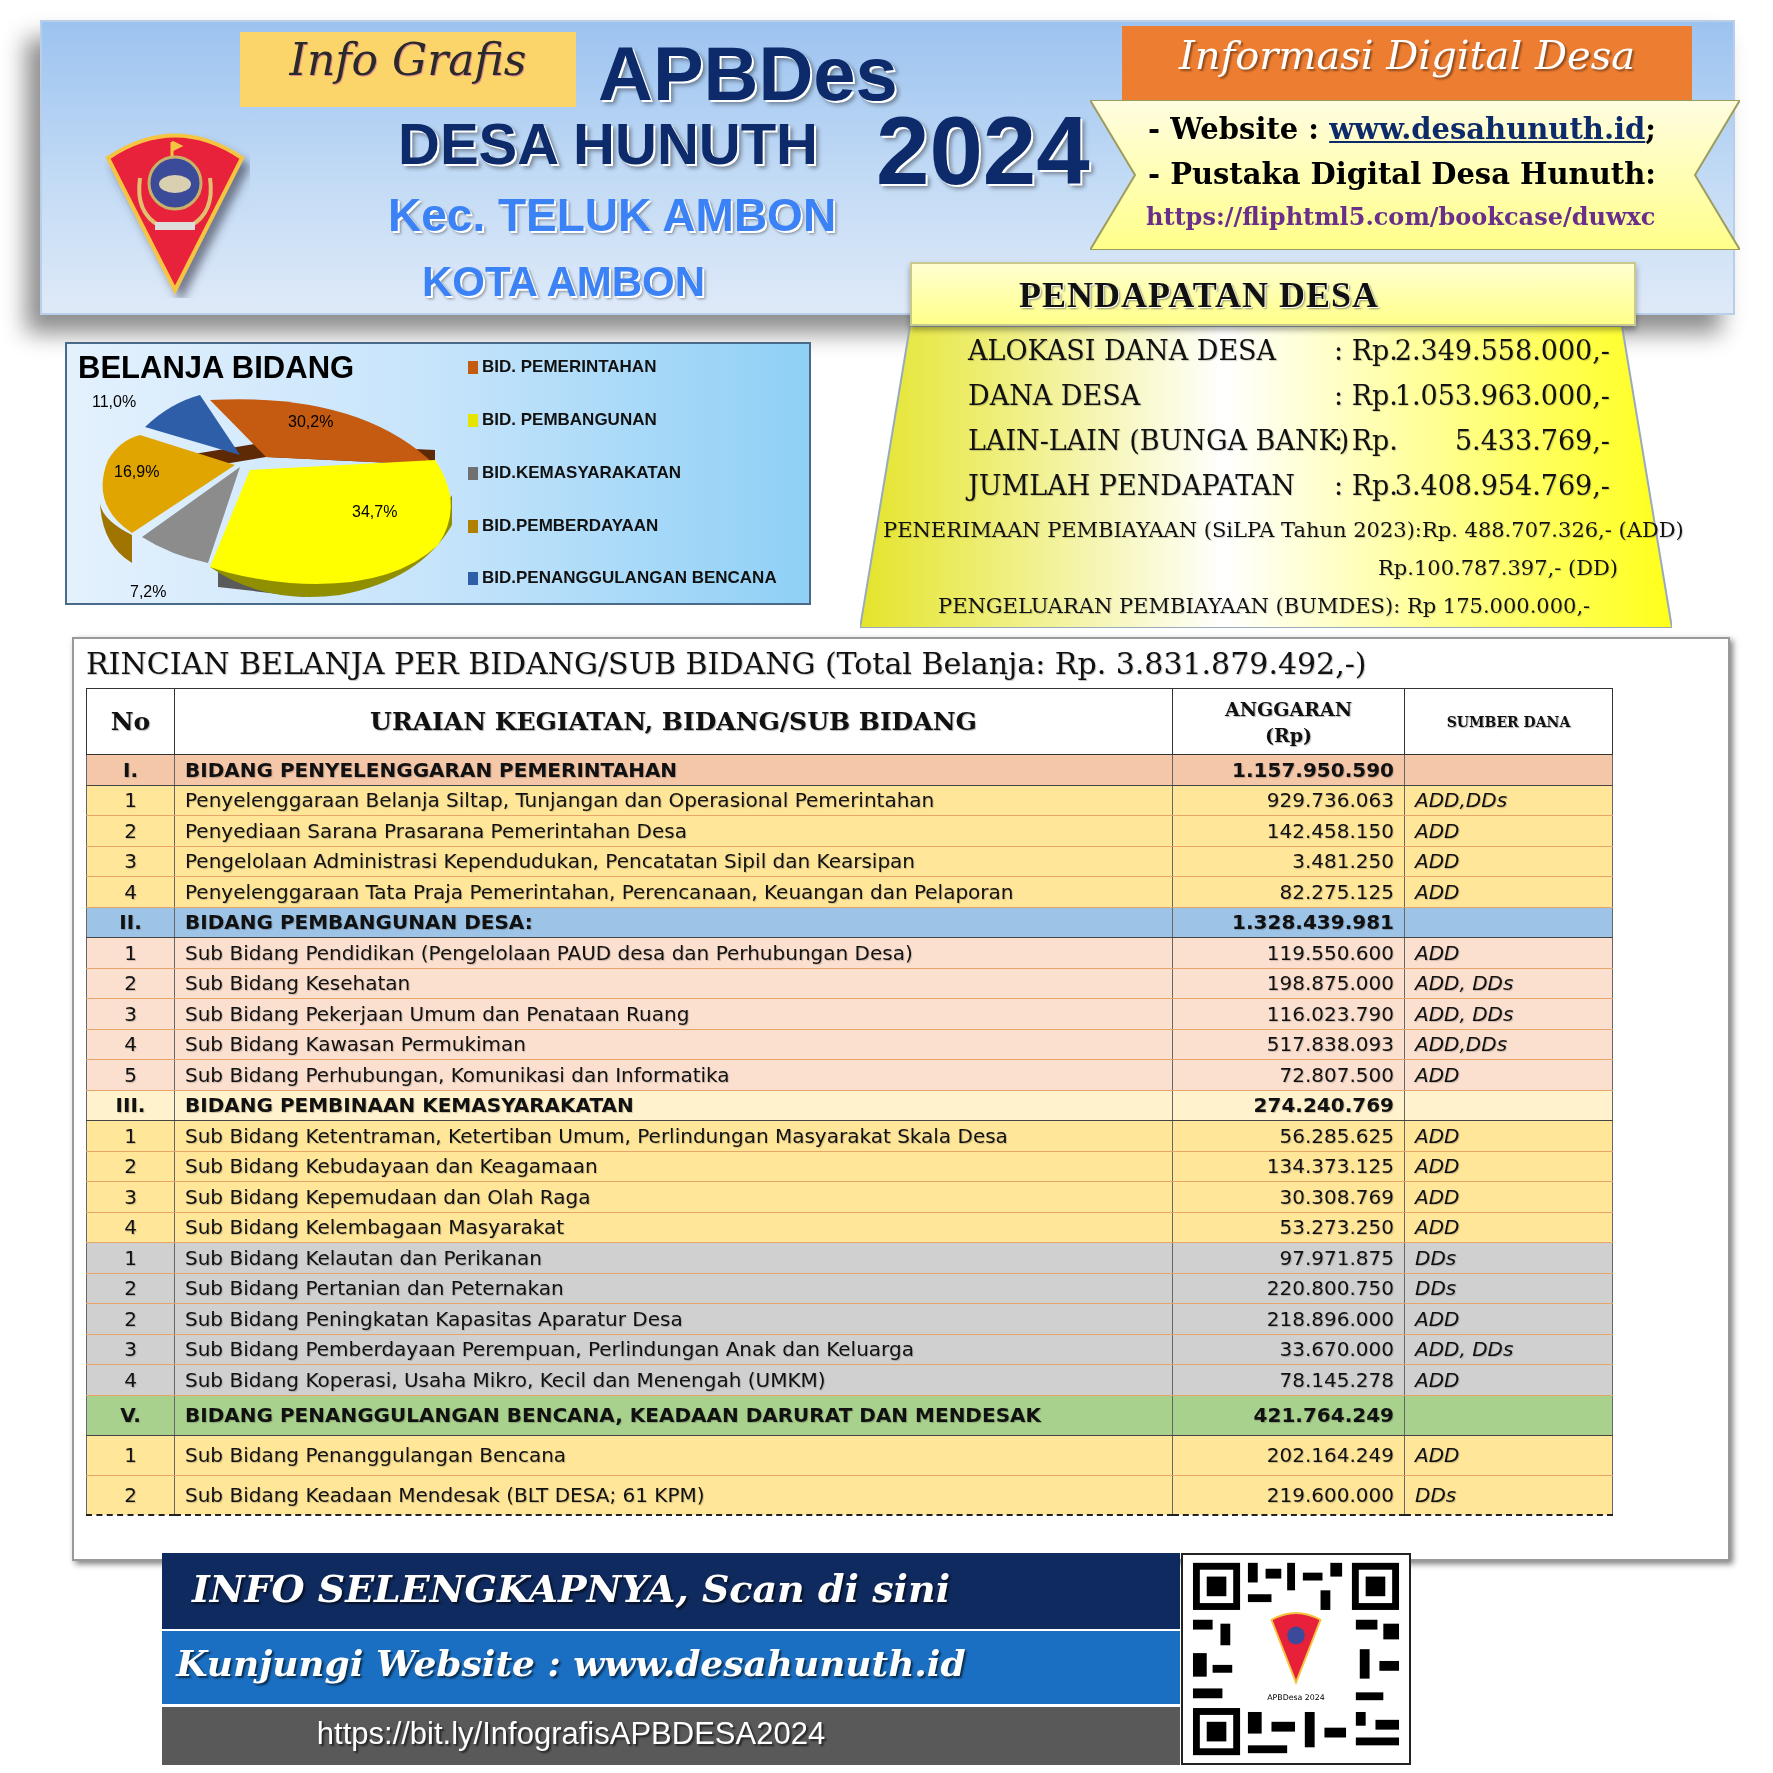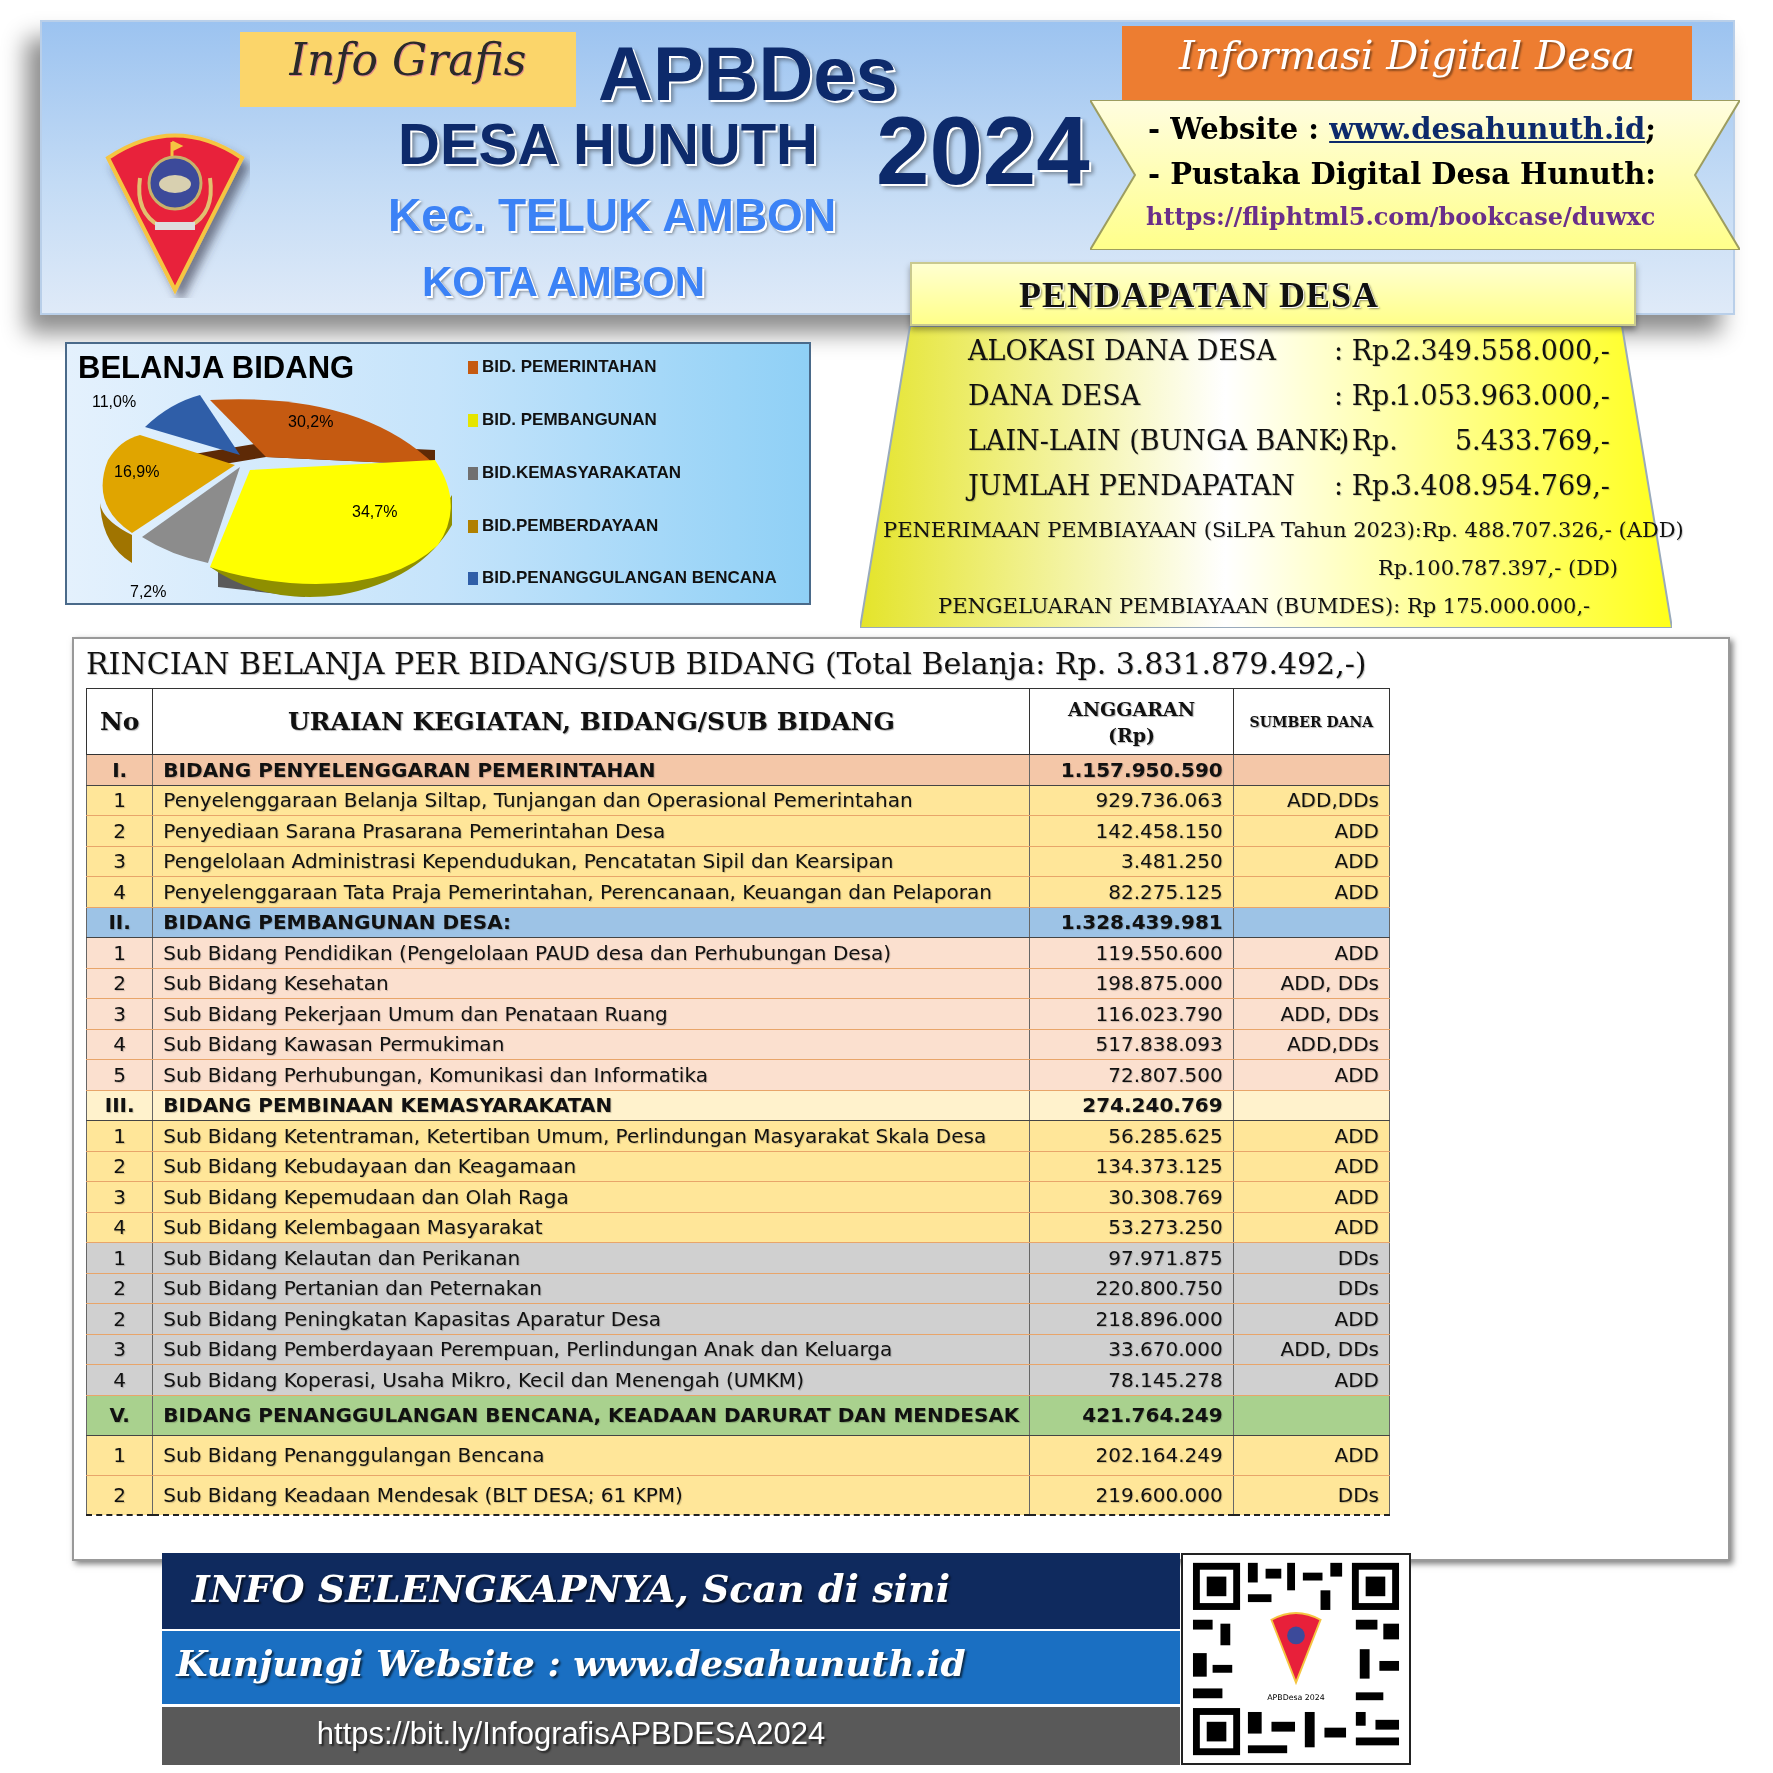--- a/index.html
+++ b/index.html
@@ -48,26 +48,26 @@
   #pie-box { left: 65px; top: 342px; width: 746px; height: 263px;
     background: linear-gradient(90deg, #e4f1fd 0%, #c6e4fb 50%, #8fd0f6 100%); border: 2px solid #4a6a8a; }
   #pie-title { left: 78px; top: 350px; font-family: "Liberation Sans", sans-serif; font-weight: bold; font-size: 31px; color: #000; }
   .legend-item { font-family: "Liberation Sans", sans-serif; font-weight: bold; font-size: 17px; color: #111; white-space: nowrap; display: flex; align-items: center; gap: 4px; }
   .legend-swatch { width: 10px; height: 13px; display: inline-block; }
   .pie-label { font-family: "Liberation Sans", sans-serif; font-size: 16px; color: #111; }
 
   
   #table-panel { left: 72px; top: 637px; width: 1658px; height: 924px; background: #fff; border: 2px solid #999; box-shadow: 3px 3px 6px rgba(0,0,0,0.5); }
   #table-caption { left: 86px; top: 646px; font-family: "DejaVu Serif", serif; font-size: 30px; color: #111; white-space: nowrap; text-shadow: 1px 1px 1px rgba(0,0,0,0.25); }
-  table { position: absolute; left: 86px; top: 688px; width: 1304px; border-collapse: collapse; }
+  table { position: absolute; left: 86px; top: 688px; width: 1527px; border-collapse: collapse; }
   th { background: #fff; border: 1.5px solid #333; font-family: "DejaVu Serif", serif; font-weight: bold; color: #111; text-shadow: 1px 1px 1px rgba(0,0,0,0.3); }
   td { border: 1px solid #e8a56a; border-left: 1.5px solid #666; border-right: 1.5px solid #666; font-family: "DejaVu Sans", sans-serif; font-size: 20px; color: #111; height: 30.5px; padding: 0 10px; white-space: nowrap; text-shadow: 1px 1px 1px rgba(0,0,0,0.2); }
   td.no { text-align: center; width: 88px; }
   td.amt { text-align: right; width: 232px; }
-  td.src { text-align: right; width: 208px; }
+  td.src { text-align: left; width: 208px; font-style: italic; }
   tr.section td { font-weight: bold; border-top: 1.5px solid #444; border-bottom: 1.5px solid #444; }
   tr.tall td { height: 40px; }
   tr.last td { border-bottom: 2px dashed #222; }
 
   
   #bar1 { left: 162px; top: 1553px; width: 1018px; height: 76px; background: #0f2a5e; }
   #bar2 { left: 162px; top: 1631px; width: 1018px; height: 73px; background: #1a6fc2; }
   #bar3 { left: 162px; top: 1707px; width: 1018px; height: 58px; background: #595959; }
   .bar-text { width: 818px; left: 162px; text-align: center; color: #fff; white-space: nowrap; text-shadow: 2px 2px 2px rgba(0,0,0,0.6); }
   #bar1-text { top: 1566px; font-family: "DejaVu Serif", serif; font-style: italic; font-weight: bold; font-size: 38px; }

